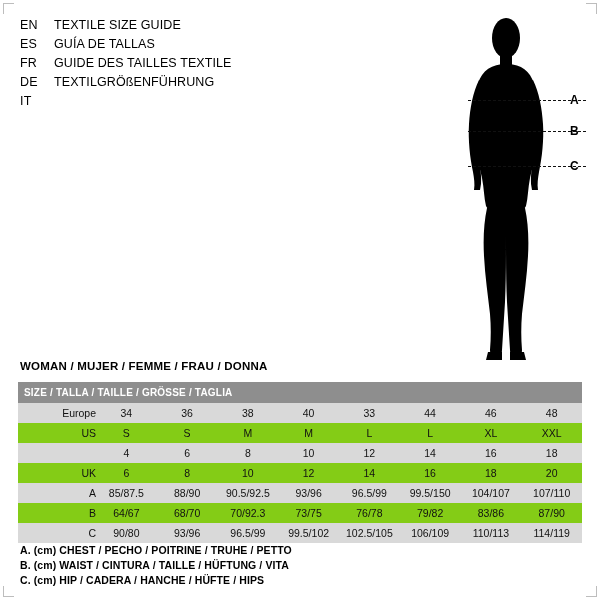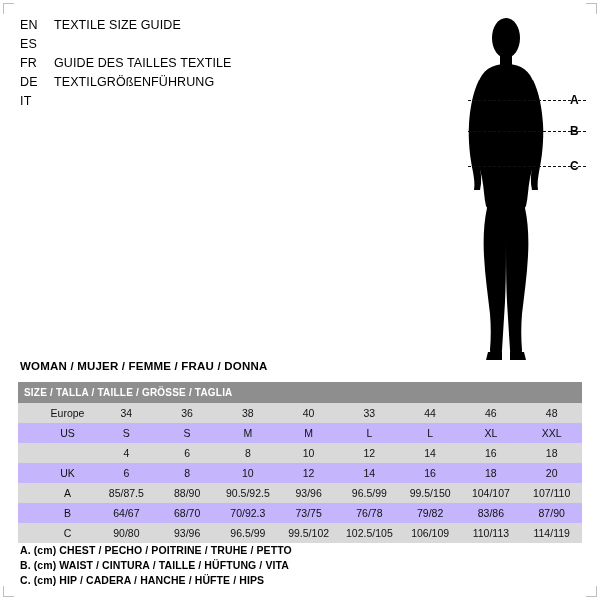--- a/index.html
+++ b/index.html
@@ -107,23 +107,23 @@
     background: #8e8e8e;
     color: #ffffff;
     text-align: left;
     font-weight: bold;
     font-size: 10px;
     letter-spacing: .2px;
     padding-left: 6px;
     height: 17px;
   }
   .size-table tr.shade td { background: #d9d9d9; }
-  .size-table tr.plain td { background: #c4b5fd; }
+  .size-table tr.plain td { background: #84cc16; }
   .size-table td.rowlabel {
-    text-align: center;
+    text-align: right;
     padding-left: 21px;
     font-weight: normal;
   }
 
   
   .notes {
     position: absolute;
     left: 20px;
     top: 543px;
     width: 540px;
@@ -160,20 +160,21 @@
   <div class="corner bl"></div>
   <div class="corner br"></div>
 
   <div class="lang-block">
     <div class="lang-row">
       <span class="lang-code">EN</span>
       <span class="lang-text">TEXTILE SIZE GUIDE</span>
     </div>
     <div class="lang-row">
       <span class="lang-code">ES</span>
+      <span class="lang-text">GUÍA DE TALLAS</span>
     </div>
     <div class="lang-row">
       <span class="lang-code">FR</span>
       <span class="lang-text">GUIDE DES TAILLES TEXTILE</span>
     </div>
     <div class="lang-row">
       <span class="lang-code">DE</span>
       <span class="lang-text">TEXTILGRÖßENFÜHRUNG</span>
     </div>
     <div class="lang-row">

